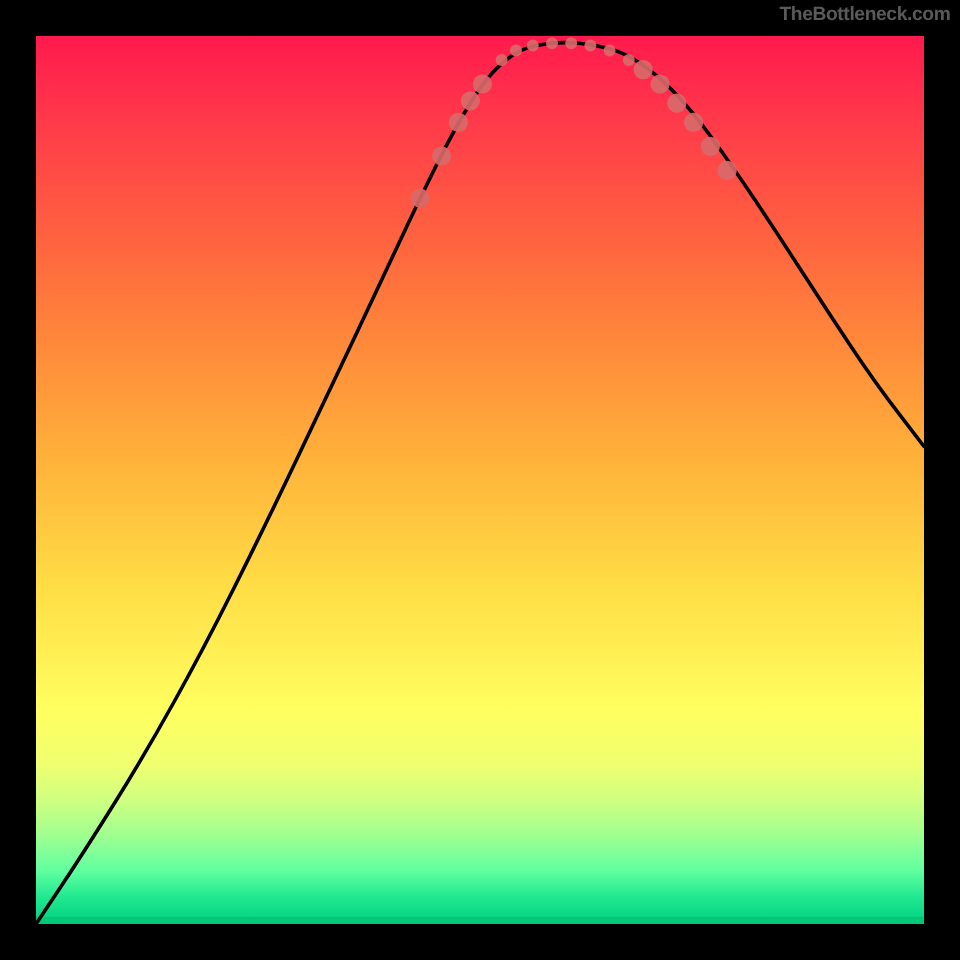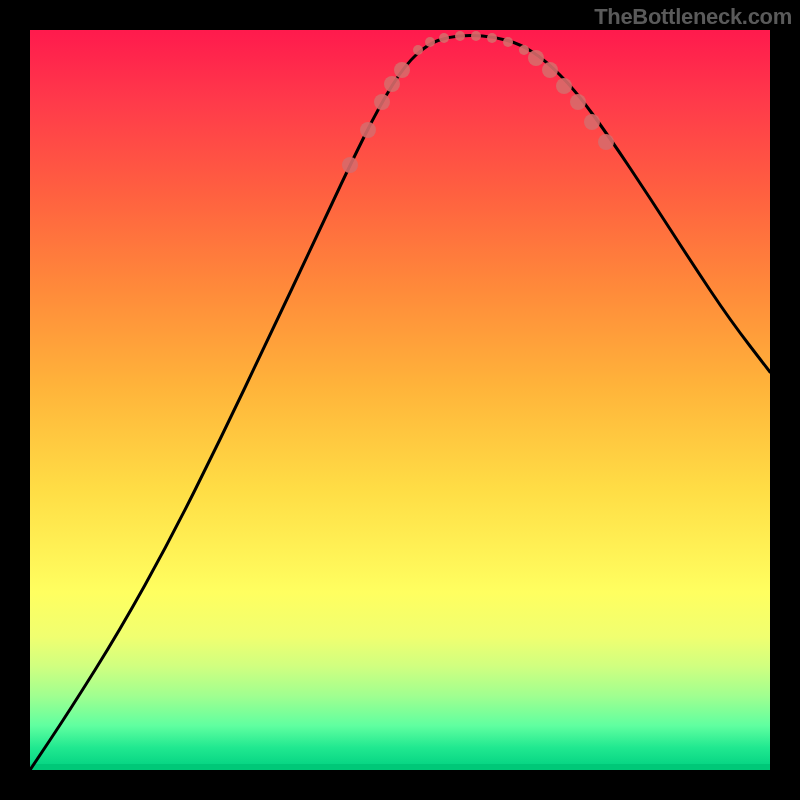--- a/index.html
+++ b/index.html
@@ -54,21 +54,21 @@
   }
   .marker.small {
     width: 10px; height: 10px;
     margin-left: -5px; margin-top: -5px;
   }
   .watermark {
     position: absolute;
     top: 4px;
     right: 8px;
     font-family: Arial, Helvetica, sans-serif;
-    font-size: 22px;
+    font-size: 16px;
     font-weight: bold;
     color: #5a5a5a;
     letter-spacing: -0.3px;
   }
 </style>
 </head>
 <body>
 
 <div class="watermark">TheBottleneck.com</div>
 

